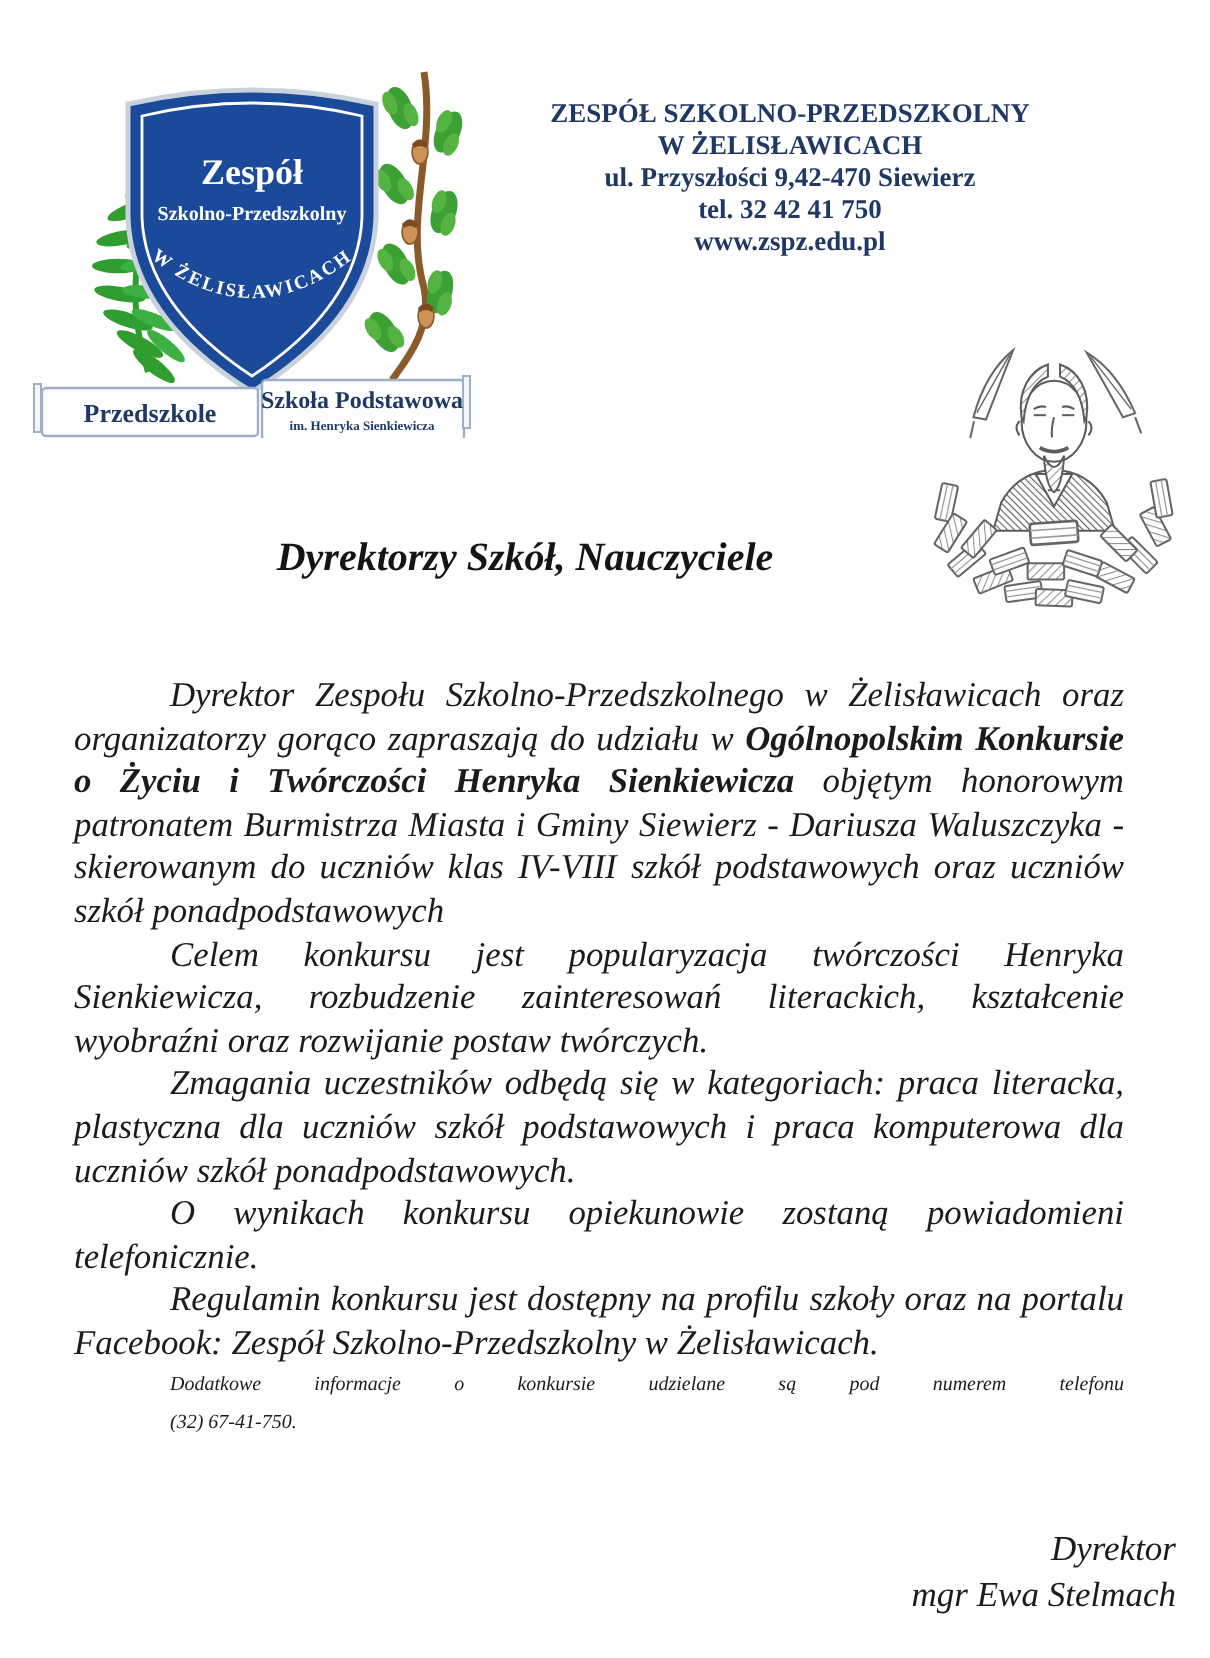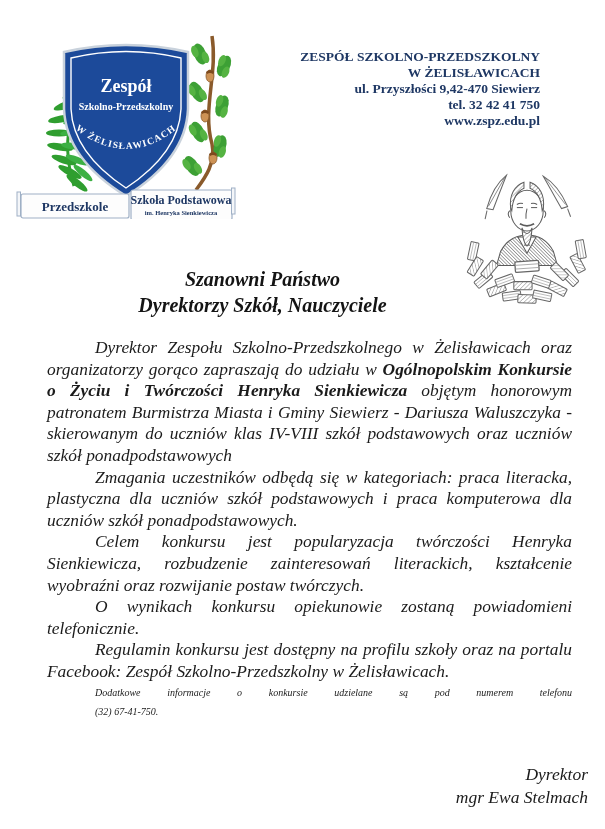--- a/index.html
+++ b/index.html
@@ -5,37 +5,37 @@
   html,body { margin:0; padding:0; background:#888; }
   .page {
     position:relative; width:605px; height:829px; margin:0 auto;
     background:#ffffff; overflow:hidden;
     font-family:"Liberation Serif", serif;
   }
   
   .logo { position:absolute; left:16px; top:14px; width:220px; height:205px; }
   .contact {
     position:absolute; left:250px; top:49px; width:290px;
-    text-align:right; color:#1f3864; font-weight:bold;
+    text-align:center; color:#1f3864; font-weight:bold;
     font-size:13.5px; line-height:16px;
   }
   .contact div { white-space:nowrap; }
   
   .portrait { position:absolute; left:456px; top:166px; width:142px; height:142px; }
   
   .salutation {
     position:absolute; left:40px; top:266px; width:445px;
     text-align:center; font-weight:bold; font-style:italic;
     font-size:20px; line-height:26px; color:#141414;
   }
   
   .body-text {
     position:absolute; left:37px; top:337px; width:525px;
     font-style:italic; font-size:17.4px; line-height:21.6px;
-    text-align:justify; color:#1b1b1b;margin-left:10px;
+    text-align:justify; color:#1b1b1b;
   }
   .body-text p { margin:0; text-indent:48px; }
   .bold { font-weight:bold; }
   .note {
     margin-top:9px; font-size:10px; line-height:19px; text-indent:0;
   }
   .note-l1 { display:block; text-align-last:justify; }
   .note-l2 { display:block; }
   
   .signature {
@@ -219,28 +219,27 @@
       <use href="#bk2" transform="translate(33,102) rotate(-50)"></use>
       <use href="#bk" transform="translate(48,113) rotate(-20)"></use>
       <use href="#bk2" transform="translate(66,118) rotate(0)"></use>
       <use href="#bk" transform="translate(84,114) rotate(18)"></use>
       <use href="#bk2" transform="translate(102,104) rotate(45)"></use>
       <use href="#bk" transform="translate(70,99) scale(1.3) rotate(-4)"></use>
     </g>
   </svg>
 
   <div class="salutation">
-    <div>Szanowni Państwo</div>
     <div>Dyrektorzy Szkół, Nauczyciele</div>
   </div>
 
   <div class="body-text">
     <p><span>Dyrektor Zespołu Szkolno-Przedszkolnego w Żelisławicach oraz organizatorzy gorąco zapraszają do udziału w </span><span class="bold">Ogólnopolskim Konkursie o Życiu i Twórczości Henryka Sienkiewicza</span><span> objętym honorowym patronatem Burmistrza Miasta i Gminy Siewierz - Dariusza Waluszczyka - skierowanym do uczniów klas IV-VIII szkół podstawowych oraz uczniów szkół ponadpodstawowych</span></p>
+    <p>Celem konkursu jest popularyzacja twórczości Henryka Sienkiewicza, rozbudzenie zainteresowań literackich, kształcenie wyobraźni oraz rozwijanie postaw twórczych.</p>
     <p>Zmagania uczestników odbędą się w kategoriach: praca literacka, plastyczna dla uczniów szkół podstawowych i praca komputerowa dla uczniów szkół ponadpodstawowych.</p>
-    <p>Celem konkursu jest popularyzacja twórczości Henryka Sienkiewicza, rozbudzenie zainteresowań literackich, kształcenie wyobraźni oraz rozwijanie postaw twórczych.</p>
     <p>O wynikach konkursu opiekunowie zostaną powiadomieni telefonicznie.</p>
     <p>Regulamin konkursu jest dostępny na profilu szkoły oraz na portalu Facebook: Zespół Szkolno-Przedszkolny w Żelisławicach.</p>
     <p class="note">
         <span class="note-l1">Dodatkowe informacje o konkursie udzielane są pod numerem telefonu</span>
         <span class="note-l2">(32) 67-41-750.</span>
       </p>
   </div>
 
   <div class="signature">
     <div>Dyrektor</div>

